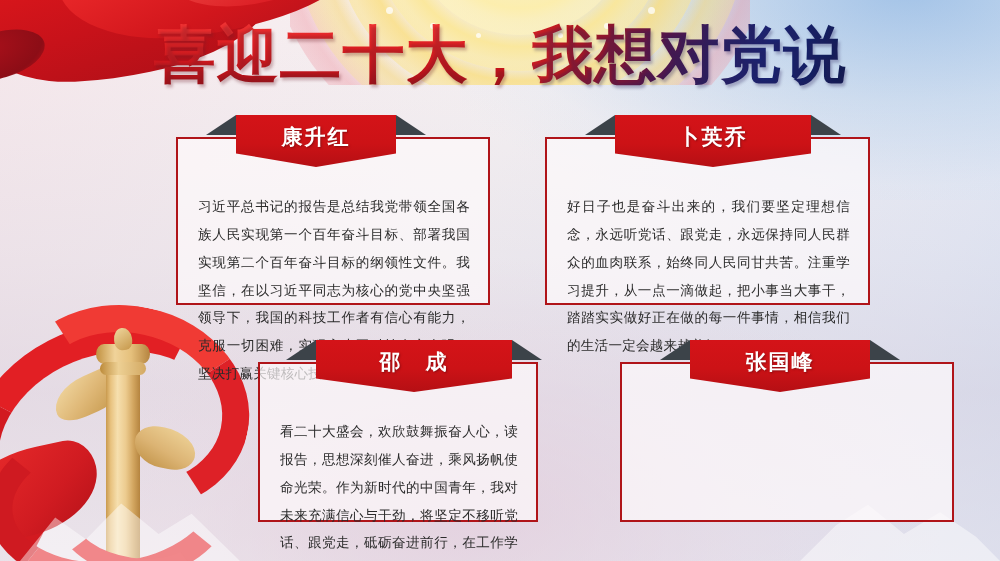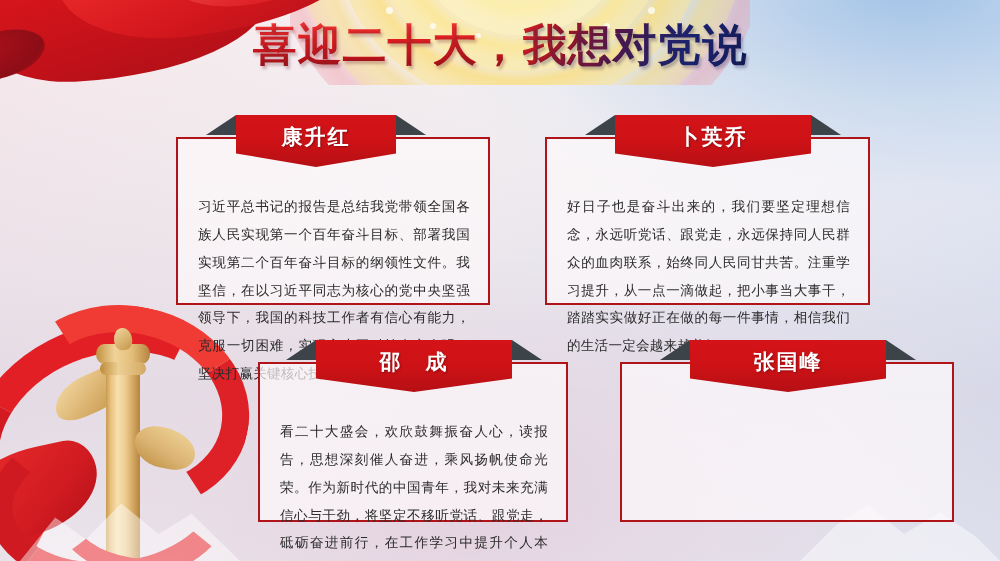--- a/index.html
+++ b/index.html
@@ -234,21 +234,21 @@
   }
   .mtn-l { left: 20px; width: 220px; clip-path: polygon(0 100%, 16% 32%, 30% 66%, 46% 10%, 63% 58%, 78% 26%, 100% 100%); }
   .mtn-r { right: 0px; width: 200px; clip-path: polygon(0 100%, 18% 44%, 34% 12%, 52% 58%, 70% 24%, 88% 62%, 100% 100%); }
 
   
   .title {
     position: absolute;
     left: 0; top: 22px;
     width: 1000px;
     text-align: center;
-    font-size: 44px;
+    font-size: 62px;
     font-weight: bold;
     letter-spacing: 1px;
     line-height: 1.05;
     white-space: nowrap;
     z-index: 6;
   }
   .title .seg {
     display: inline-block;
     -webkit-background-clip: text;
     background-clip: text;
@@ -326,24 +326,24 @@
     letter-spacing: 2px;
     text-shadow: 1px 1px 2px rgba(90,8,12,0.55);
     box-sizing: border-box;
   }
 
   
   #card-1 { left: 176px; top: 137px; width: 314px; height: 168px; }
   #card-1 .ribbon { left: 60px; width: 160px; }
   #card-2 { left: 545px; top: 137px; width: 325px; height: 168px; }
   #card-2 .ribbon { left: 70px; width: 196px; text-align: center; }
-  #card-3 { left: 258px; top: 362px; width: 310px; height: 160px; }
+  #card-3 { left: 258px; top: 362px; width: 280px; height: 160px; }
   #card-3 .ribbon { left: 58px; width: 196px; }
   #card-4 { left: 620px; top: 362px; width: 334px; height: 160px; }
-  #card-4 .ribbon { left: 70px; width: 196px; }
+  #card-4 .ribbon { left: 70px; width: 180px; }
 </style>
 </head>
 <body>
 
 <div id="poster">
 
   <div class="bg-base"></div>
   <div class="bg-sky"></div>
   <div class="bg-haze"></div>
 

